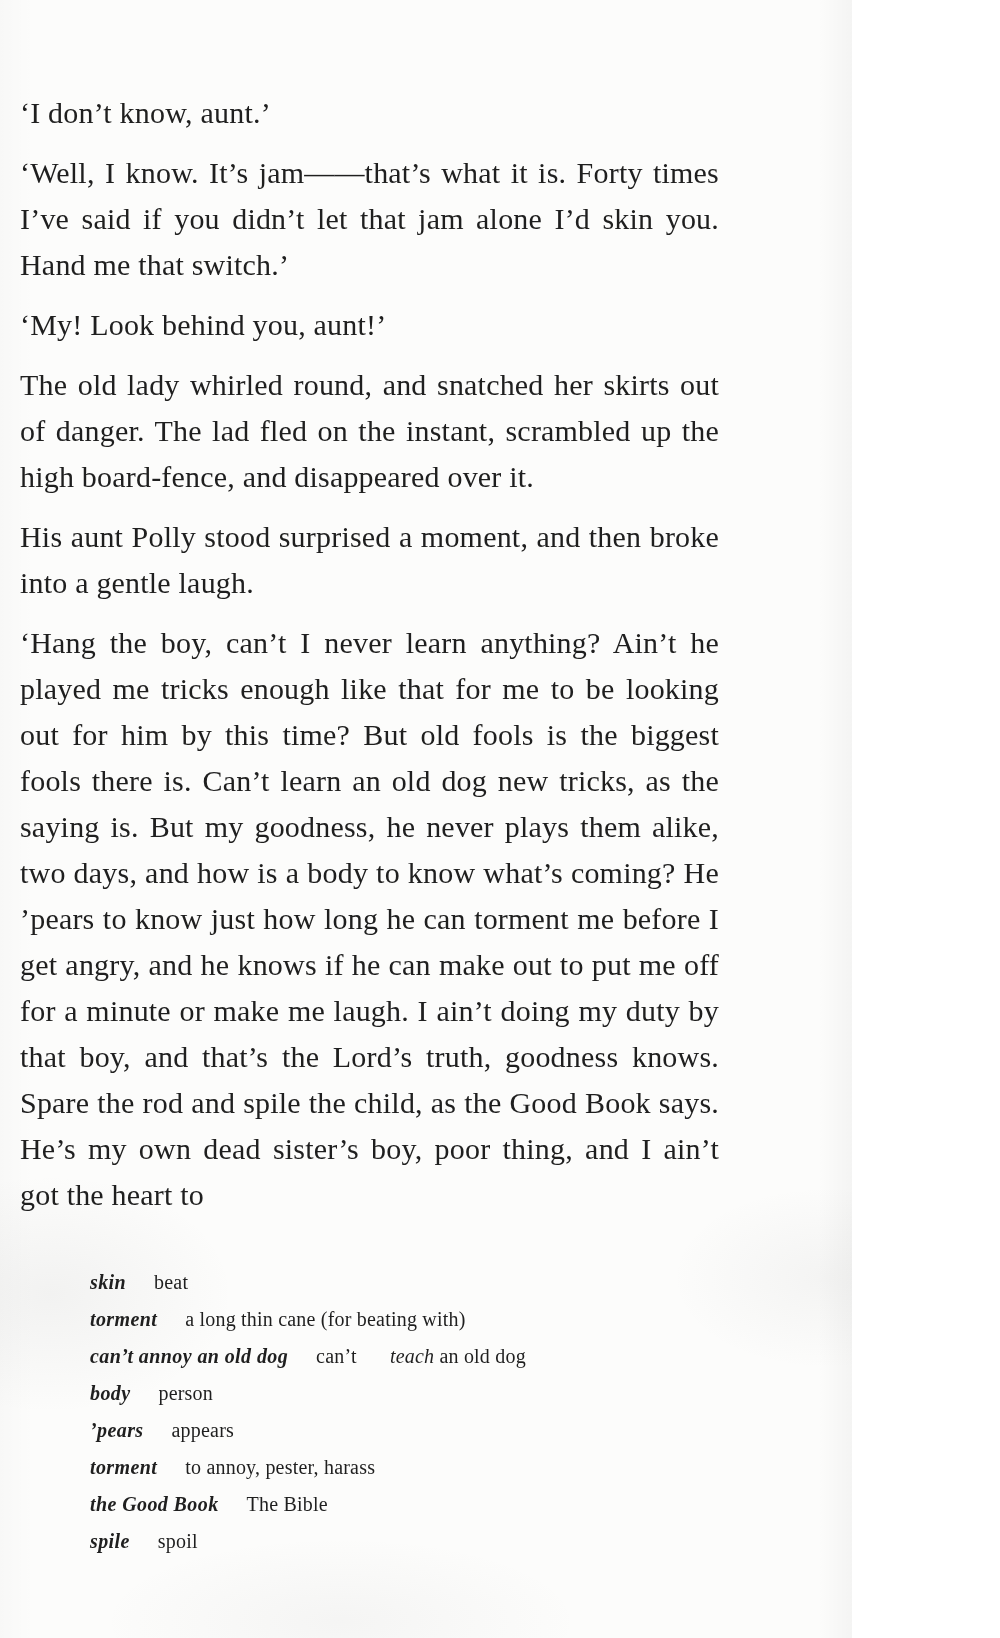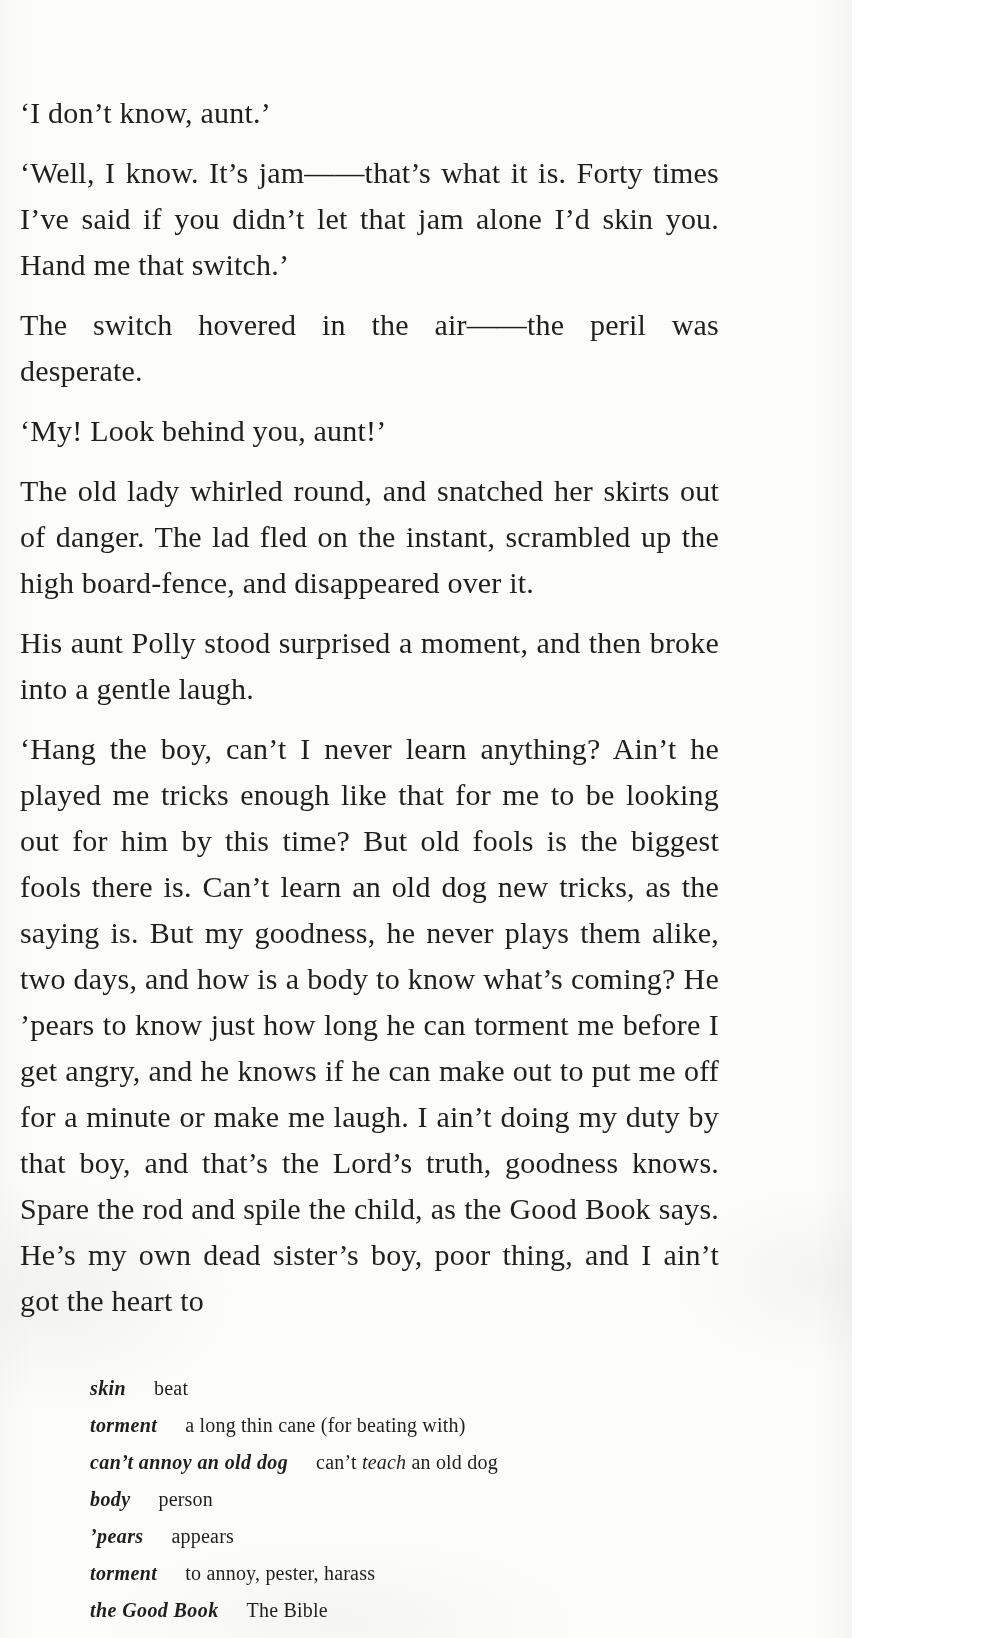--- a/index.html
+++ b/index.html
@@ -39,21 +39,21 @@
     line-height: 37px;
     white-space: nowrap;
   }
   .gloss-term {
     font-weight: 700;
     font-style: italic;
     letter-spacing: 0.4px;
     margin-right: 28px;
   }
   .gloss-def { letter-spacing: 0.2px; }
-  .gloss-def .ital { font-style: italic; }
+  .gloss-def .ital { font-style: italic; margin-left: 28px; }
   .footer-art {
     position: absolute;
     left: 817px; top: 1438px;
     width: 200px; height: 200px;
   }
   .footer-art svg { position: absolute; left: 0; top: 0; }
   .page-number {
     position: absolute;
     left: 57px; top: 103px;
     width: 50px;
@@ -65,21 +65,20 @@
   }
 </style>
 </head>
 <body>
 
 <div class="page">
 
   <main class="text-block">
     <p>‘I don’t know, aunt.’</p>
     <p>‘Well, I know. It’s jam——that’s what it is. Forty times I’ve said if you didn’t let that jam alone I’d skin you. Hand me that switch.’</p>
-    <p>The switch hovered in the air——the peril was desperate.</p>
     <p>‘My! Look behind you, aunt!’</p>
     <p>The old lady whirled round, and snatched her skirts out of danger. The lad fled on the instant, scrambled up the high board-fence, and disappeared over it.</p>
     <p>His aunt Polly stood surprised a moment, and then broke into a gentle laugh.</p>
     <p>‘Hang the boy, can’t I never learn anything? Ain’t he played me tricks enough like that for me to be looking out for him by this time? But old fools is the biggest fools there is. Can’t learn an old dog new tricks, as the saying is. But my goodness, he never plays them alike, two days, and how is a body to know what’s coming? He ’pears to know just how long he can torment me before I get angry, and he knows if he can make out to put me off for a minute or make me laugh. I ain’t doing my duty by that boy, and that’s the Lord’s truth, goodness knows. Spare the rod and spile the child, as the Good Book says. He’s my own dead sister’s boy, poor thing, and I ain’t got the heart to</p>
   </main>
 
   <section class="glossary">
     <div class="gloss-row">
       <span class="gloss-term">skin</span><span class="gloss-def"><span>beat</span><span class="ital"></span><span></span></span>
     </div>

